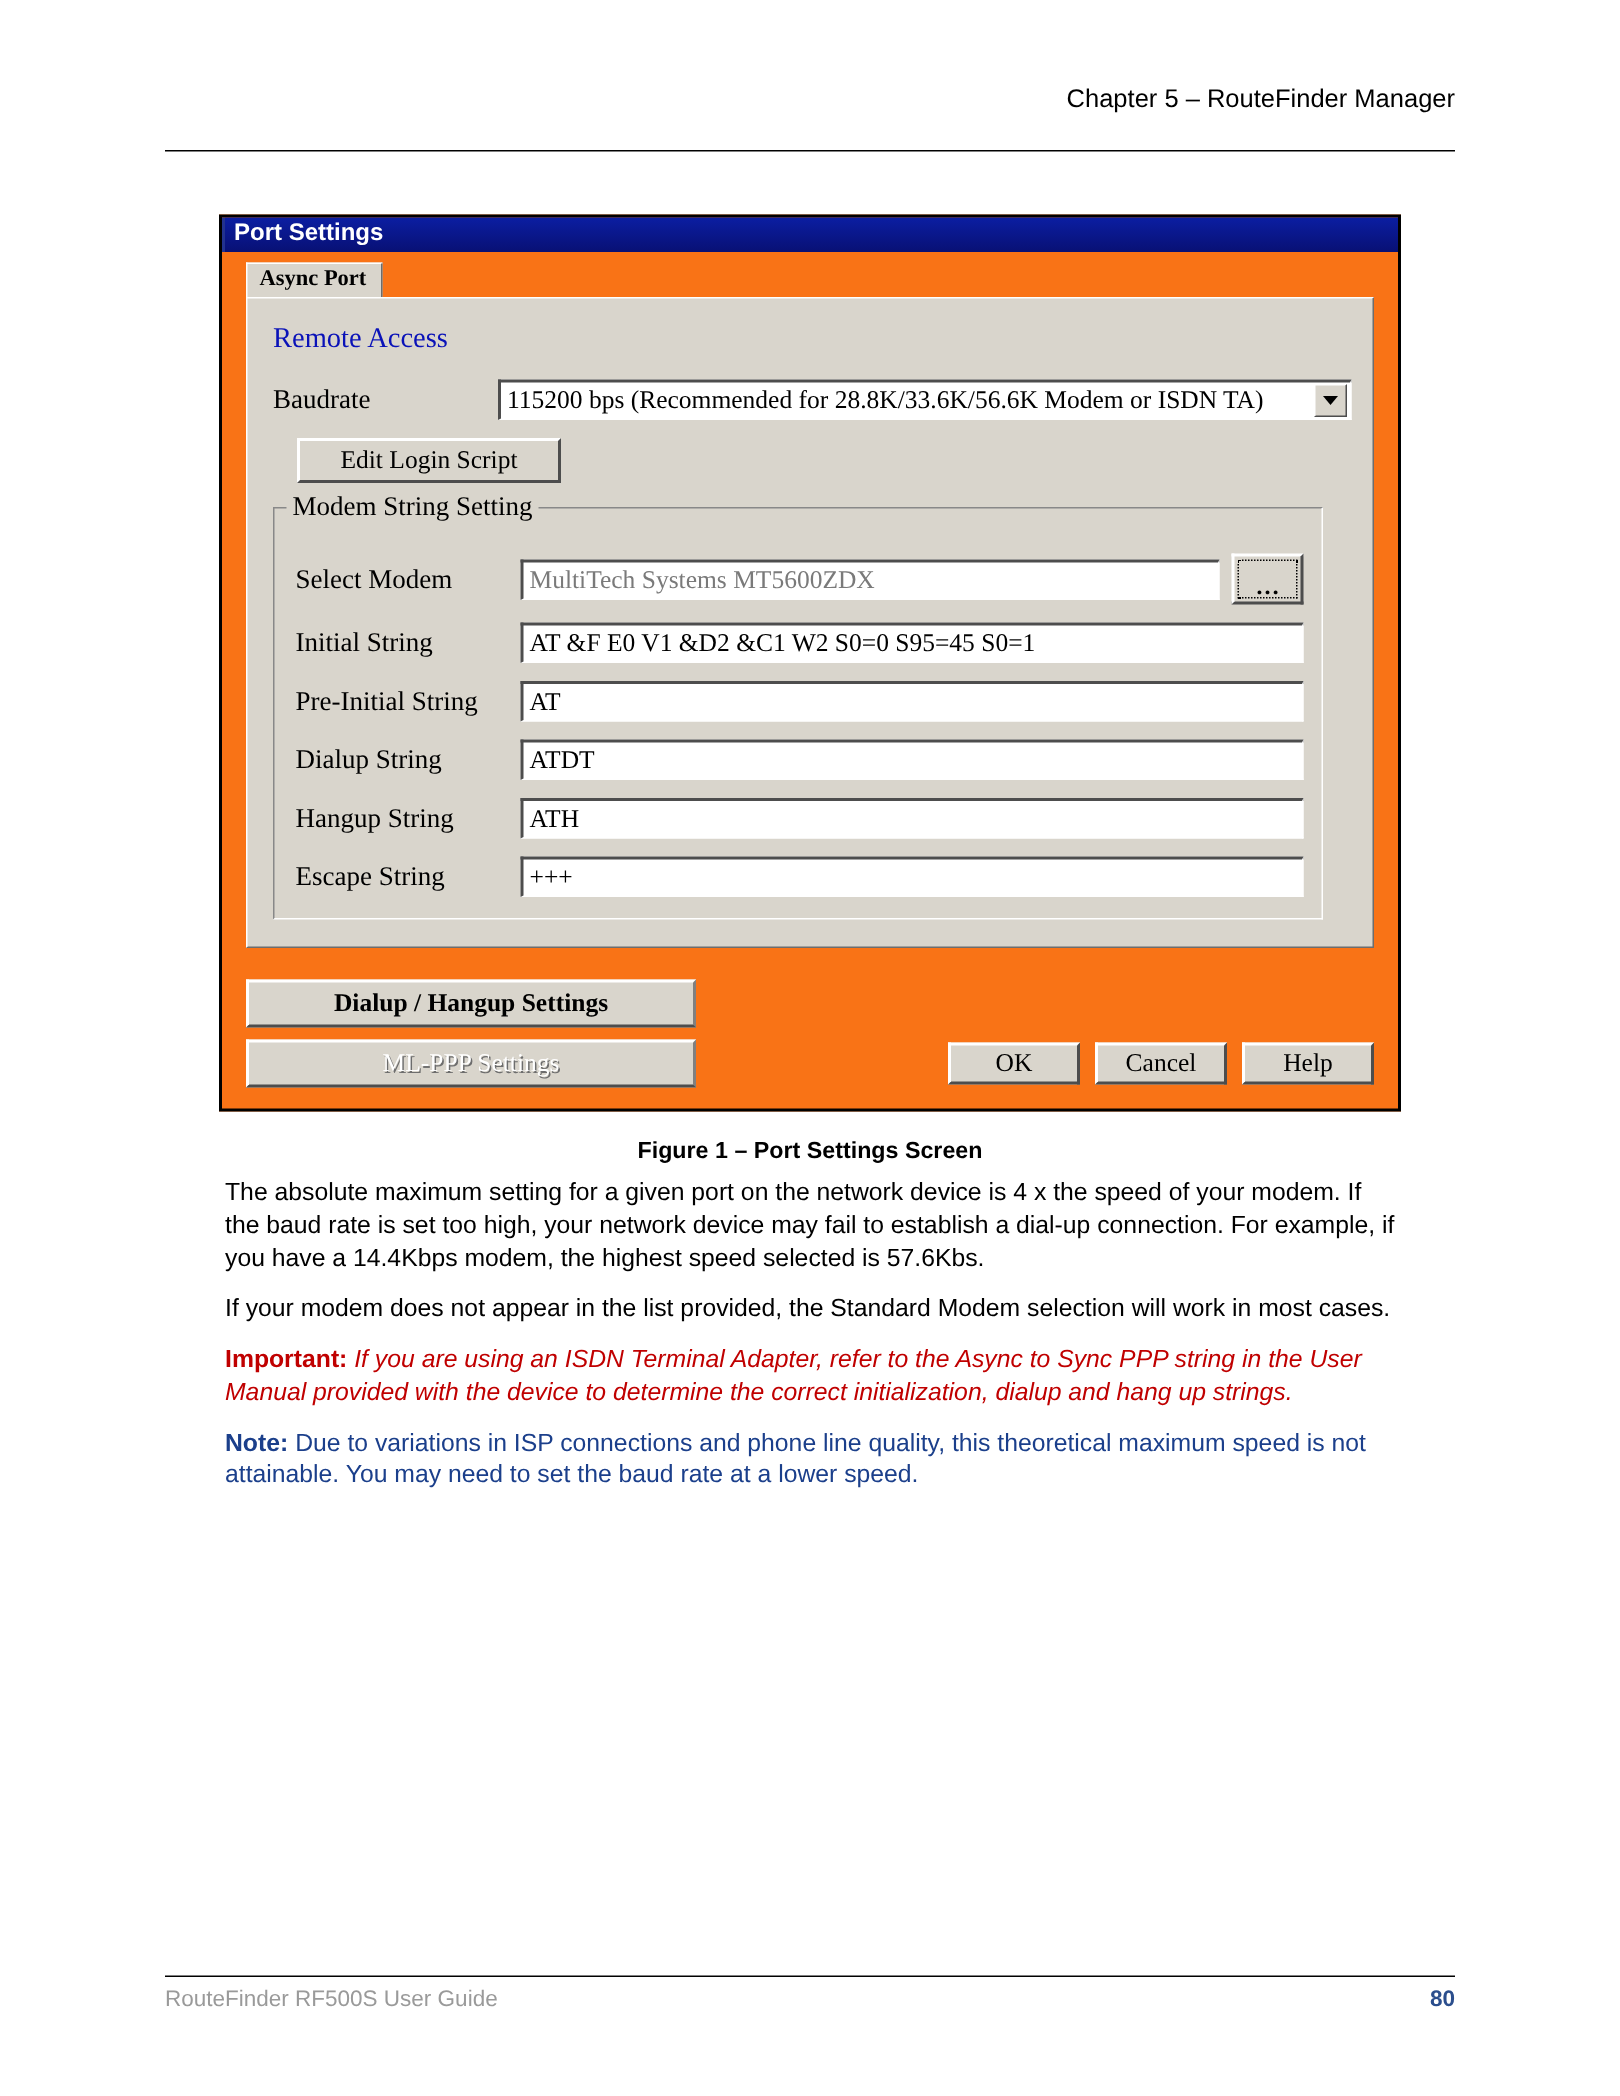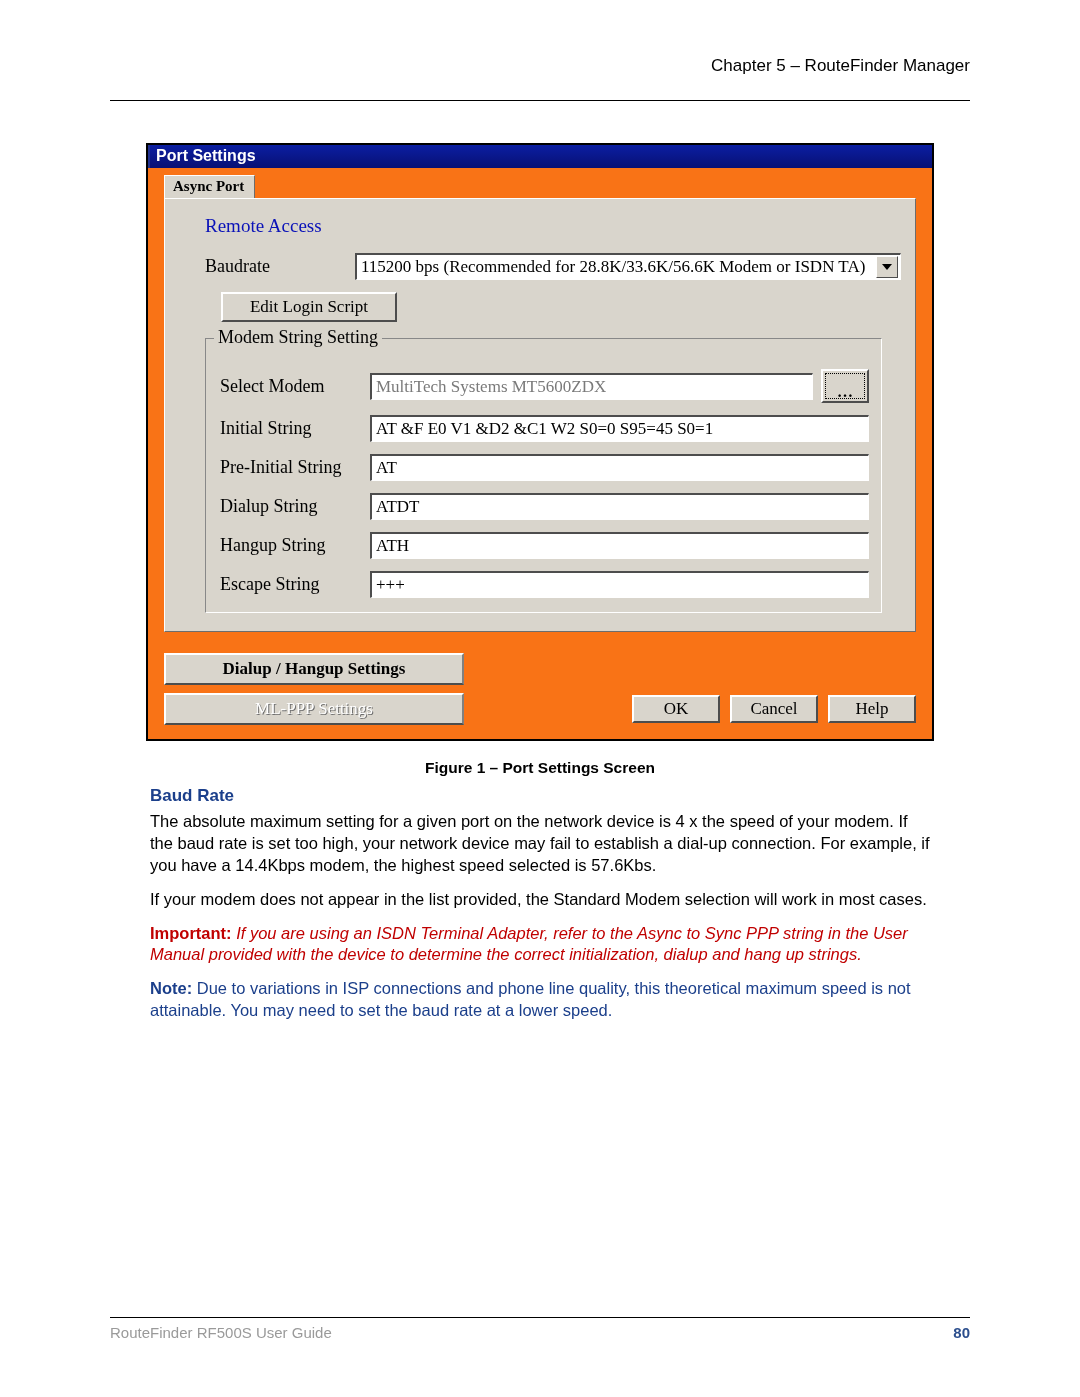--- a/index.html
+++ b/index.html
@@ -85,21 +85,21 @@
     font-weight: bold;
     font-family: "Times New Roman", Times, serif;
     font-size: 15px;
   }
   .tab-page {
     border-top: 1px solid #fff;
     border-left: 1px solid #fff;
     border-right: 1px solid #6d6d6d;
     border-bottom: 1px solid #6d6d6d;
     margin: 0 8px;
-    padding: 16px 14px 18px 40px;
+    padding: 16px 14px 18px 17px;
     background: #d9d5cc;
     position: relative;
     top: -1px;
   }
   .section-title {
     color: #0a12b8;
     font-family: "Times New Roman", serif;
     font-size: 19px;
     margin-bottom: 16px;
   }
@@ -323,21 +323,20 @@
           </div>
         </div>
 
       </div>
     </div>
   </div>
 
   <div class="caption">Figure 1 – Port Settings Screen</div>
 
   <div class="doc-section">
-    <div class="doc-h3">Baud Rate</div>
     <p class="doc-p">The absolute maximum setting for a given port on the network device is 4 x the speed of your modem.  If the baud rate is set too high, your network device may fail to establish a dial-up connection. For example, if you have a 14.4Kbps modem, the highest speed selected is 57.6Kbs.</p>
     <p class="doc-p">If your modem does not appear in the list provided, the Standard Modem selection will work in most cases.</p>
     <p class="doc-p important">
       <b>Important:</b><span>  If you are using an ISDN Terminal Adapter, refer to the Async to Sync PPP string in the User Manual provided with the device to determine the correct initialization, dialup and hang up strings.</span>
     </p>
     <p class="doc-p note">
       <b>Note:</b><span>  Due to variations in ISP connections and phone line quality, this theoretical maximum speed is not attainable. You may need to set the baud rate at a lower speed.</span>
     </p>
   </div>
 

